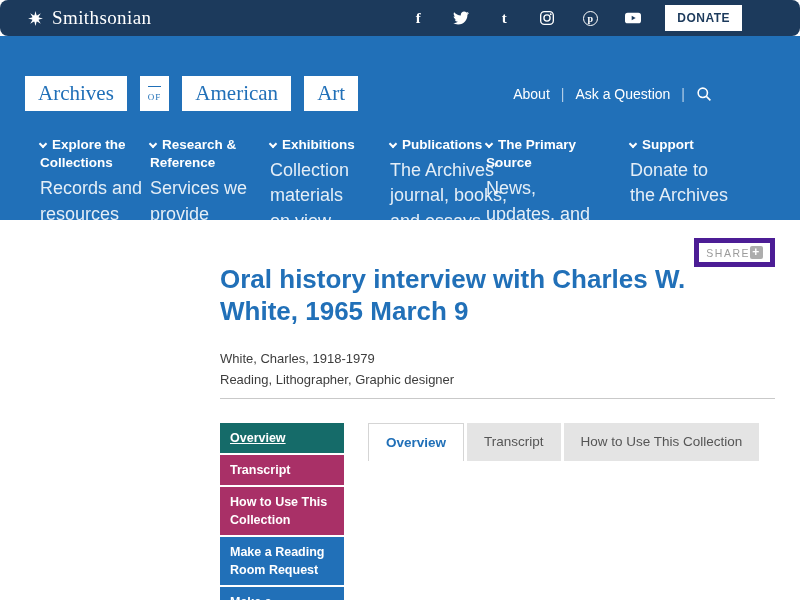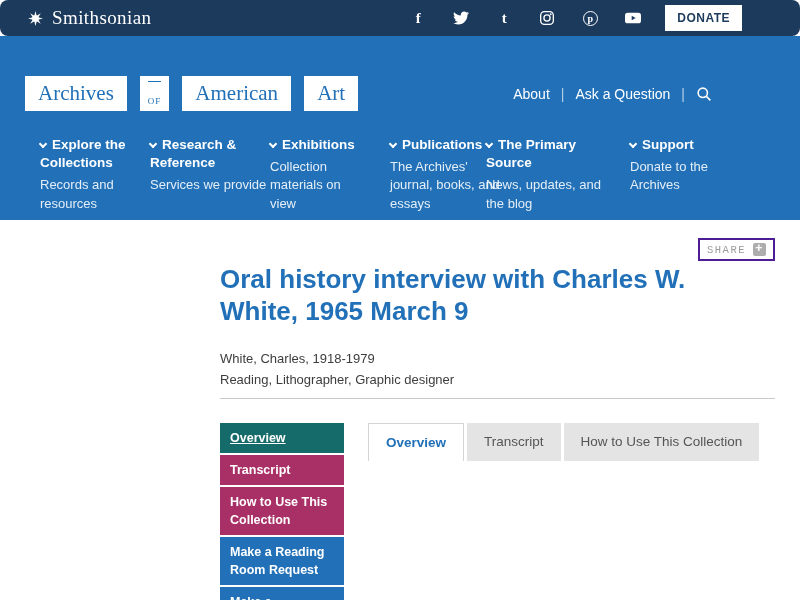--- a/index.html
+++ b/index.html
@@ -21,47 +21,47 @@
     font-family:"Liberation Serif", serif; font-size:10px; font-weight:bold; }
   .donate-btn { background:#fff; color:#1c3a5c; font-weight:bold; font-size:12px;
     letter-spacing:.5px; border:none; padding:6px 12px; cursor:pointer; }
 
   
   .bluehead { height:184px; background:#2170b8; position:relative; }
   .logo { position:absolute; left:25px; top:40px; display:flex; gap:13px; cursor:pointer; }
   .logo-box { background:#fff; color:#2170b8; font-family:"Liberation Serif", serif;
     font-size:21px; padding:5px 13px; display:flex; align-items:center; }
   .logo-box.of { padding:5px 8px; }
-  .of-inner { font-size:9px; letter-spacing:1px; border-top:1px solid #2170b8; padding-top:14px; }
+  .of-inner { font-size:9px; letter-spacing:1px; border-top:1px solid #2170b8; padding-top:5px; }
   .header-links { position:absolute; right:88px; top:50px; display:flex; align-items:center;
     gap:11px; color:#fff; font-size:14px;text-align:center; }
   .header-links a { color:#fff; text-decoration:none; cursor:pointer; }
   .hl-sep { opacity:.65; font-weight:300; }
   .search-btn { background:none; border:none; cursor:pointer; display:flex; align-items:center; }
 
   .nav-row { position:absolute; left:0; top:100px; right:0; height:84px; }
   .nav-item { position:absolute; top:0; color:#fff; cursor:pointer; }
   .nav-title { font-size:13.5px; font-weight:bold; line-height:1.35; margin-bottom:4px; }
-  .nav-desc { font-size:13px; line-height:1.4; color:rgba(255,255,255,.88); }
+  .nav-desc { font-size:18px; line-height:1.4; color:rgba(255,255,255,.88); }
   .chev { display:inline-block; width:6px; height:6px; border-left:2px solid #fff;
     border-bottom:2px solid #fff; transform:rotate(-45deg); margin-right:6px;
     position:relative; top:-2px; }
   .c1 { left:40px;  width:106px; }
   .c2 { left:150px; width:130px; }
   .c3 { left:270px; width:80px; }  .c3 .nav-title { white-space:nowrap; }
   .c4 { left:390px; width:120px; }
   .c5 { left:486px; width:116px; }
   .c6 { left:630px; width:100px; }
 
   
   main { padding:0 25px 0 220px; }
   .share-row { text-align:right; margin-top:18px; height:20px; }
-  .share-btn { display:inline-flex; align-items:center; gap:7px; background:#fff;
-    border:2px solid #4c1d95; color:#9b9b9b; font-size:10.5px; letter-spacing:1.5px;
-    padding:3px 7px; cursor:pointer; font-family:Liberation Mono, monospace; }
+  .share-btn { display:inline-flex; align-items:center; background:#fff;
+    border:5px solid #4c1d95; color:#9b9b9b; font-size:10.5px; letter-spacing:1.5px;
+    padding:3px 7px; cursor:pointer; font-family:Liberation Sans, sans-serif; }
   .plus-box { width:13px; height:13px; background:#adadad; color:#fff; border-radius:2px;
     font-size:12px; line-height:12px; text-align:center; font-weight:bold; }
   h1 { color:#2170b8; font-size:26px; font-weight:bold; line-height:1.22;
     max-width:480px; margin-top:6px; }
   .meta { margin-top:22px; color:#3d3d3d; font-size:13px; font-weight:normal; line-height:1.55; }
   .rule { border:none; border-top:1px solid #c9c9c9; margin-top:8px; }
 
   .content-row { display:flex; margin-top:24px; }
   .side-nav { width:124px; margin-right:24px; flex:none; }
   .side-btn { color:#fff; font-size:12.5px; font-weight:bold; line-height:1.45;

